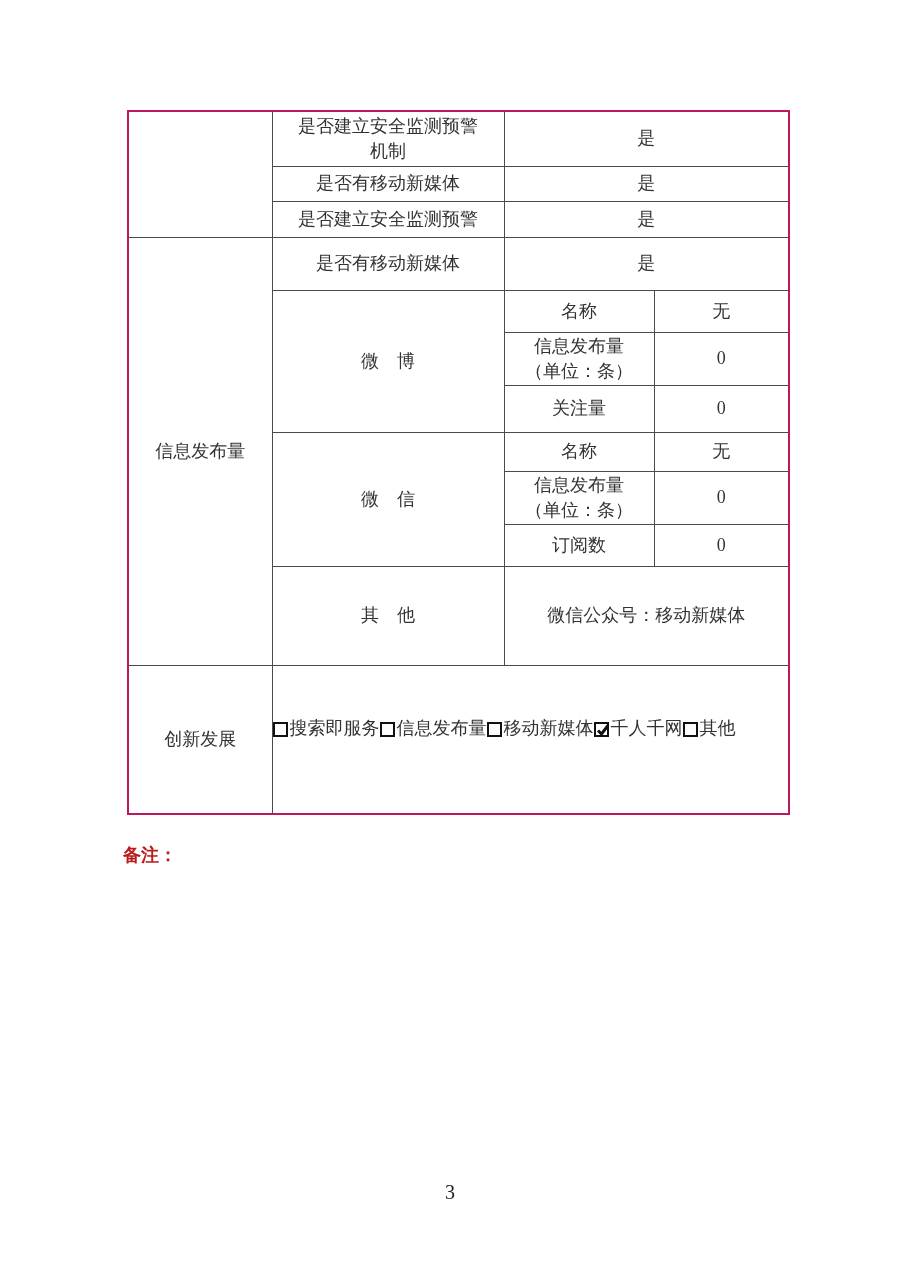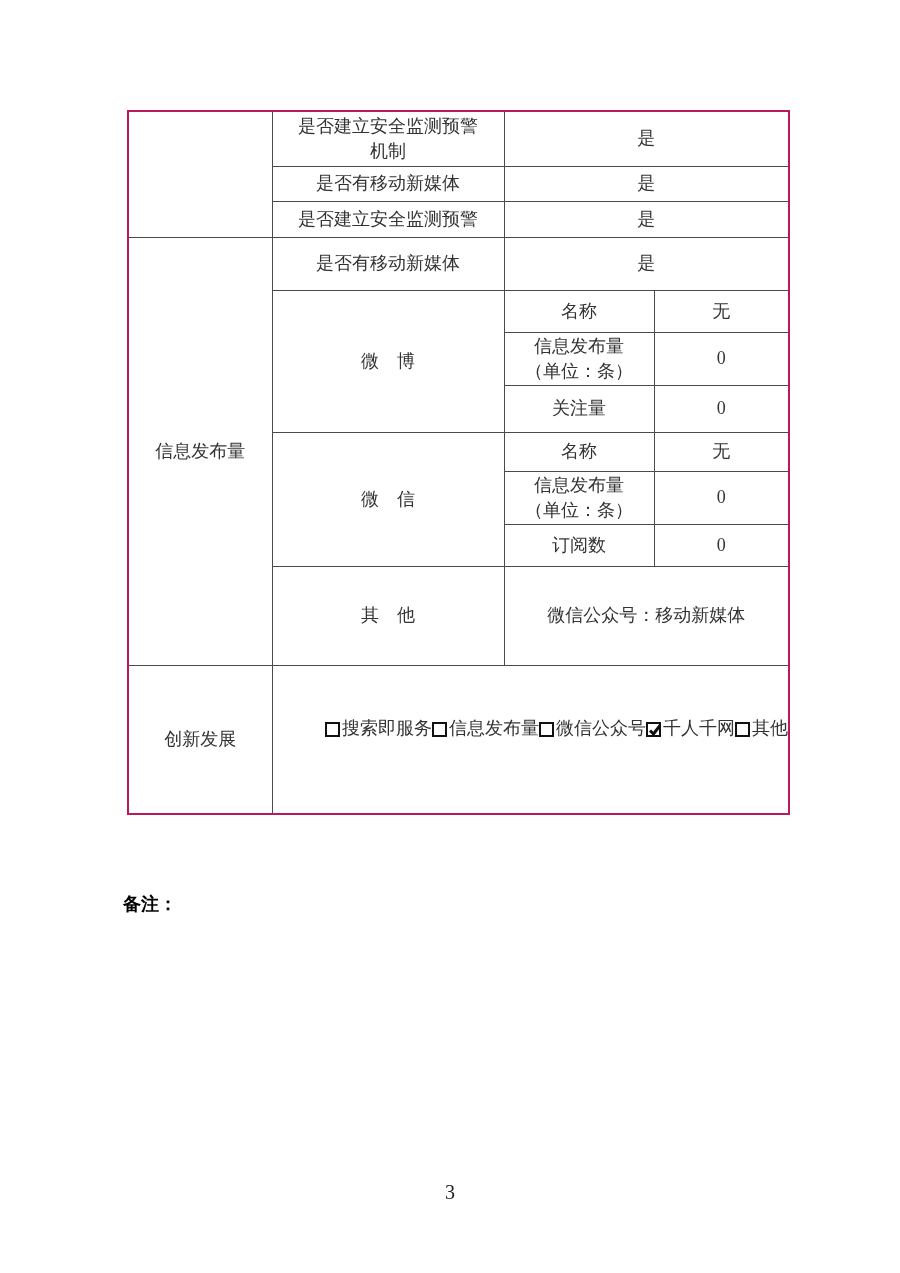--- a/index.html
+++ b/index.html
@@ -36,44 +36,44 @@
   tr.r6  { height: 53px; }
   tr.r7  { height: 47px; }
   tr.r8  { height: 39px; }
   tr.r9  { height: 53px; }
   tr.r10 { height: 42px; }
   tr.r11 { height: 99px; margin-left: 17px; }
   tr.r12 { height: 149px; }
   .two-line { line-height: 25px; }
   .cb-row {
     display: flex;
-    justify-content: flex-end;
+    justify-content: flex-start;
     align-items: center;
     position: relative;
     top: -11px;
     white-space: nowrap;
   }
   .cb-option { display: inline-flex; align-items: center; }
   .cb-box {
     display: inline-block;
     width: 15px; height: 15px;
     border: 2px solid #111111;
     margin-right: 2px;
     position: relative;
     top: 1px;
     background: #ffffff;
     flex: 0 0 auto;
   }
   .cb-box svg { position: absolute; left: -1px; top: -2px; }
   .notes {
     position: absolute;
-    left: 123px; top: 892px;
+    left: 123px; top: 843px;
     font-size: 18px;
     font-weight: bold;
-    color: #000000;
+    color: #b91c1c;
     font-family: Liberation Mono, monospace;
   }
   .page-number {
     position: absolute;
     left: 0; right: 0;
     top: 1181px;
     text-align: center;
     font-size: 20px;
     color: #222222;
   }
@@ -159,21 +159,21 @@
           <span class="cb-option">
             <span class="cb-box"></span>
             <span>搜索即服务</span>
           </span>
           <span class="cb-option">
             <span class="cb-box"></span>
             <span>信息发布量</span>
           </span>
           <span class="cb-option">
             <span class="cb-box"></span>
-            <span>微信公众号</span>
+            <span>移动新媒体</span>
           </span>
           <span class="cb-option">
             <span class="cb-box">
               <svg width="16" height="16" viewBox="0 0 16 16">
                 <path d="M3 8.5 L6.5 12 L13 3.5" stroke="#111111" stroke-width="3" fill="none"></path>
               </svg>
             </span>
             <span>千人千网</span>
           </span>
           <span class="cb-option">

